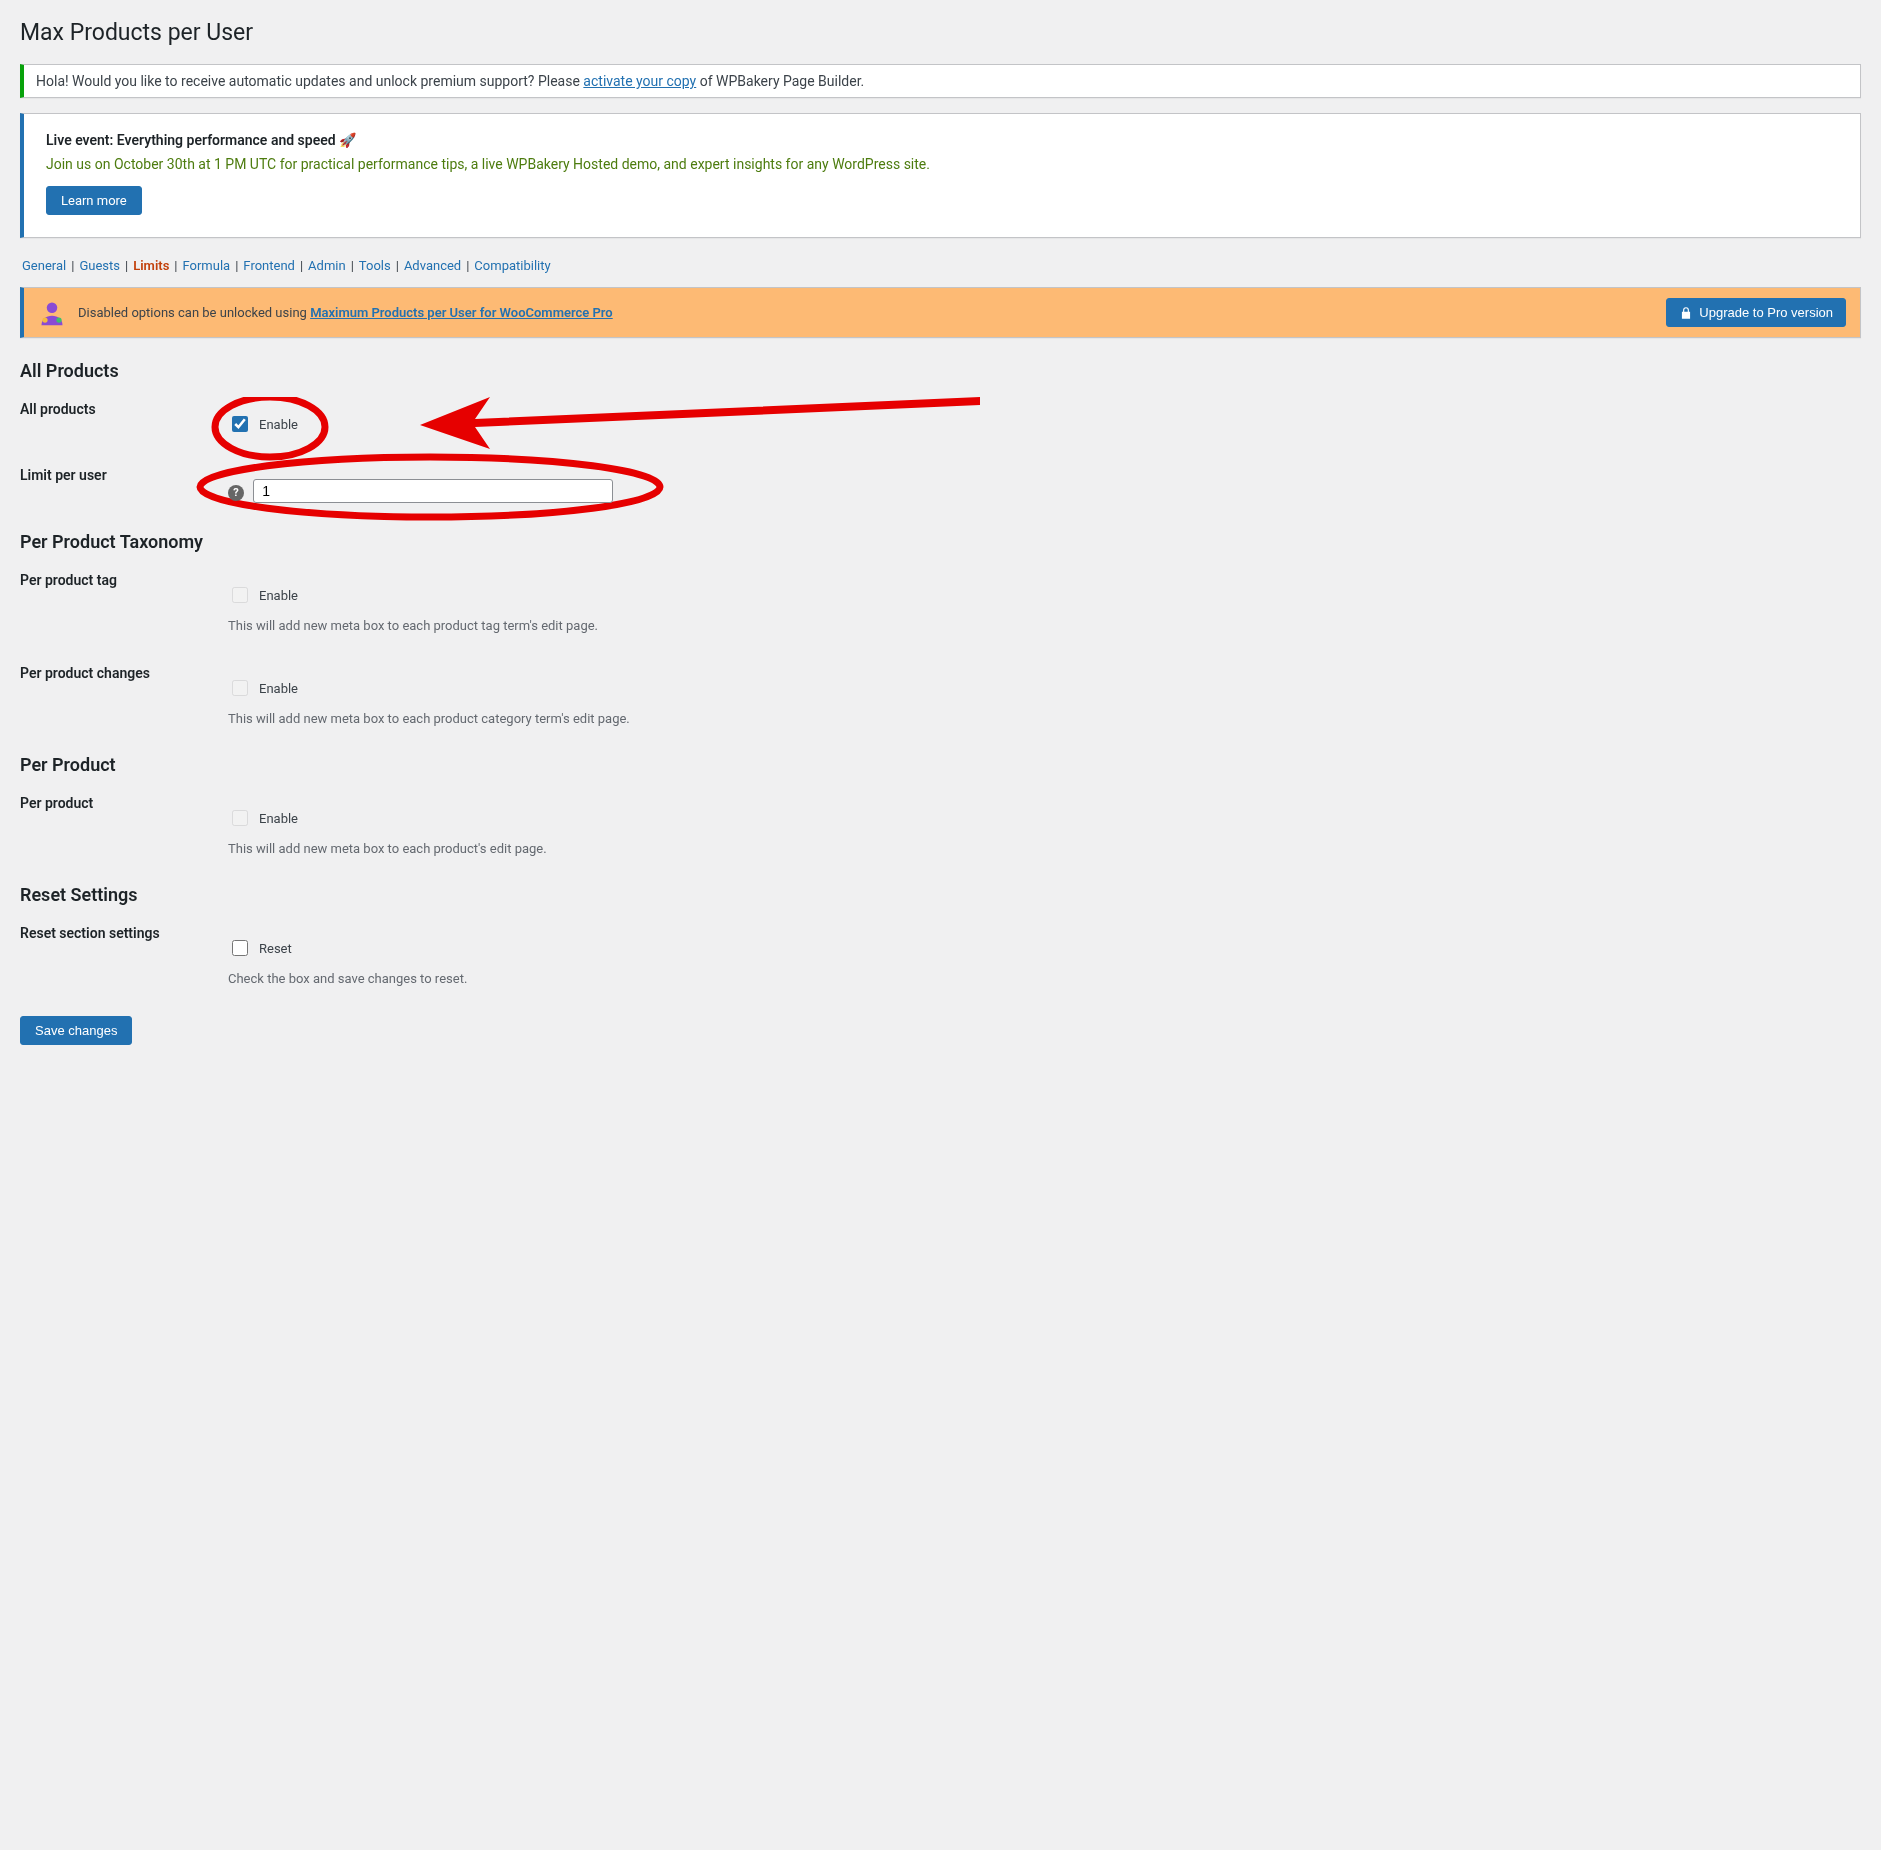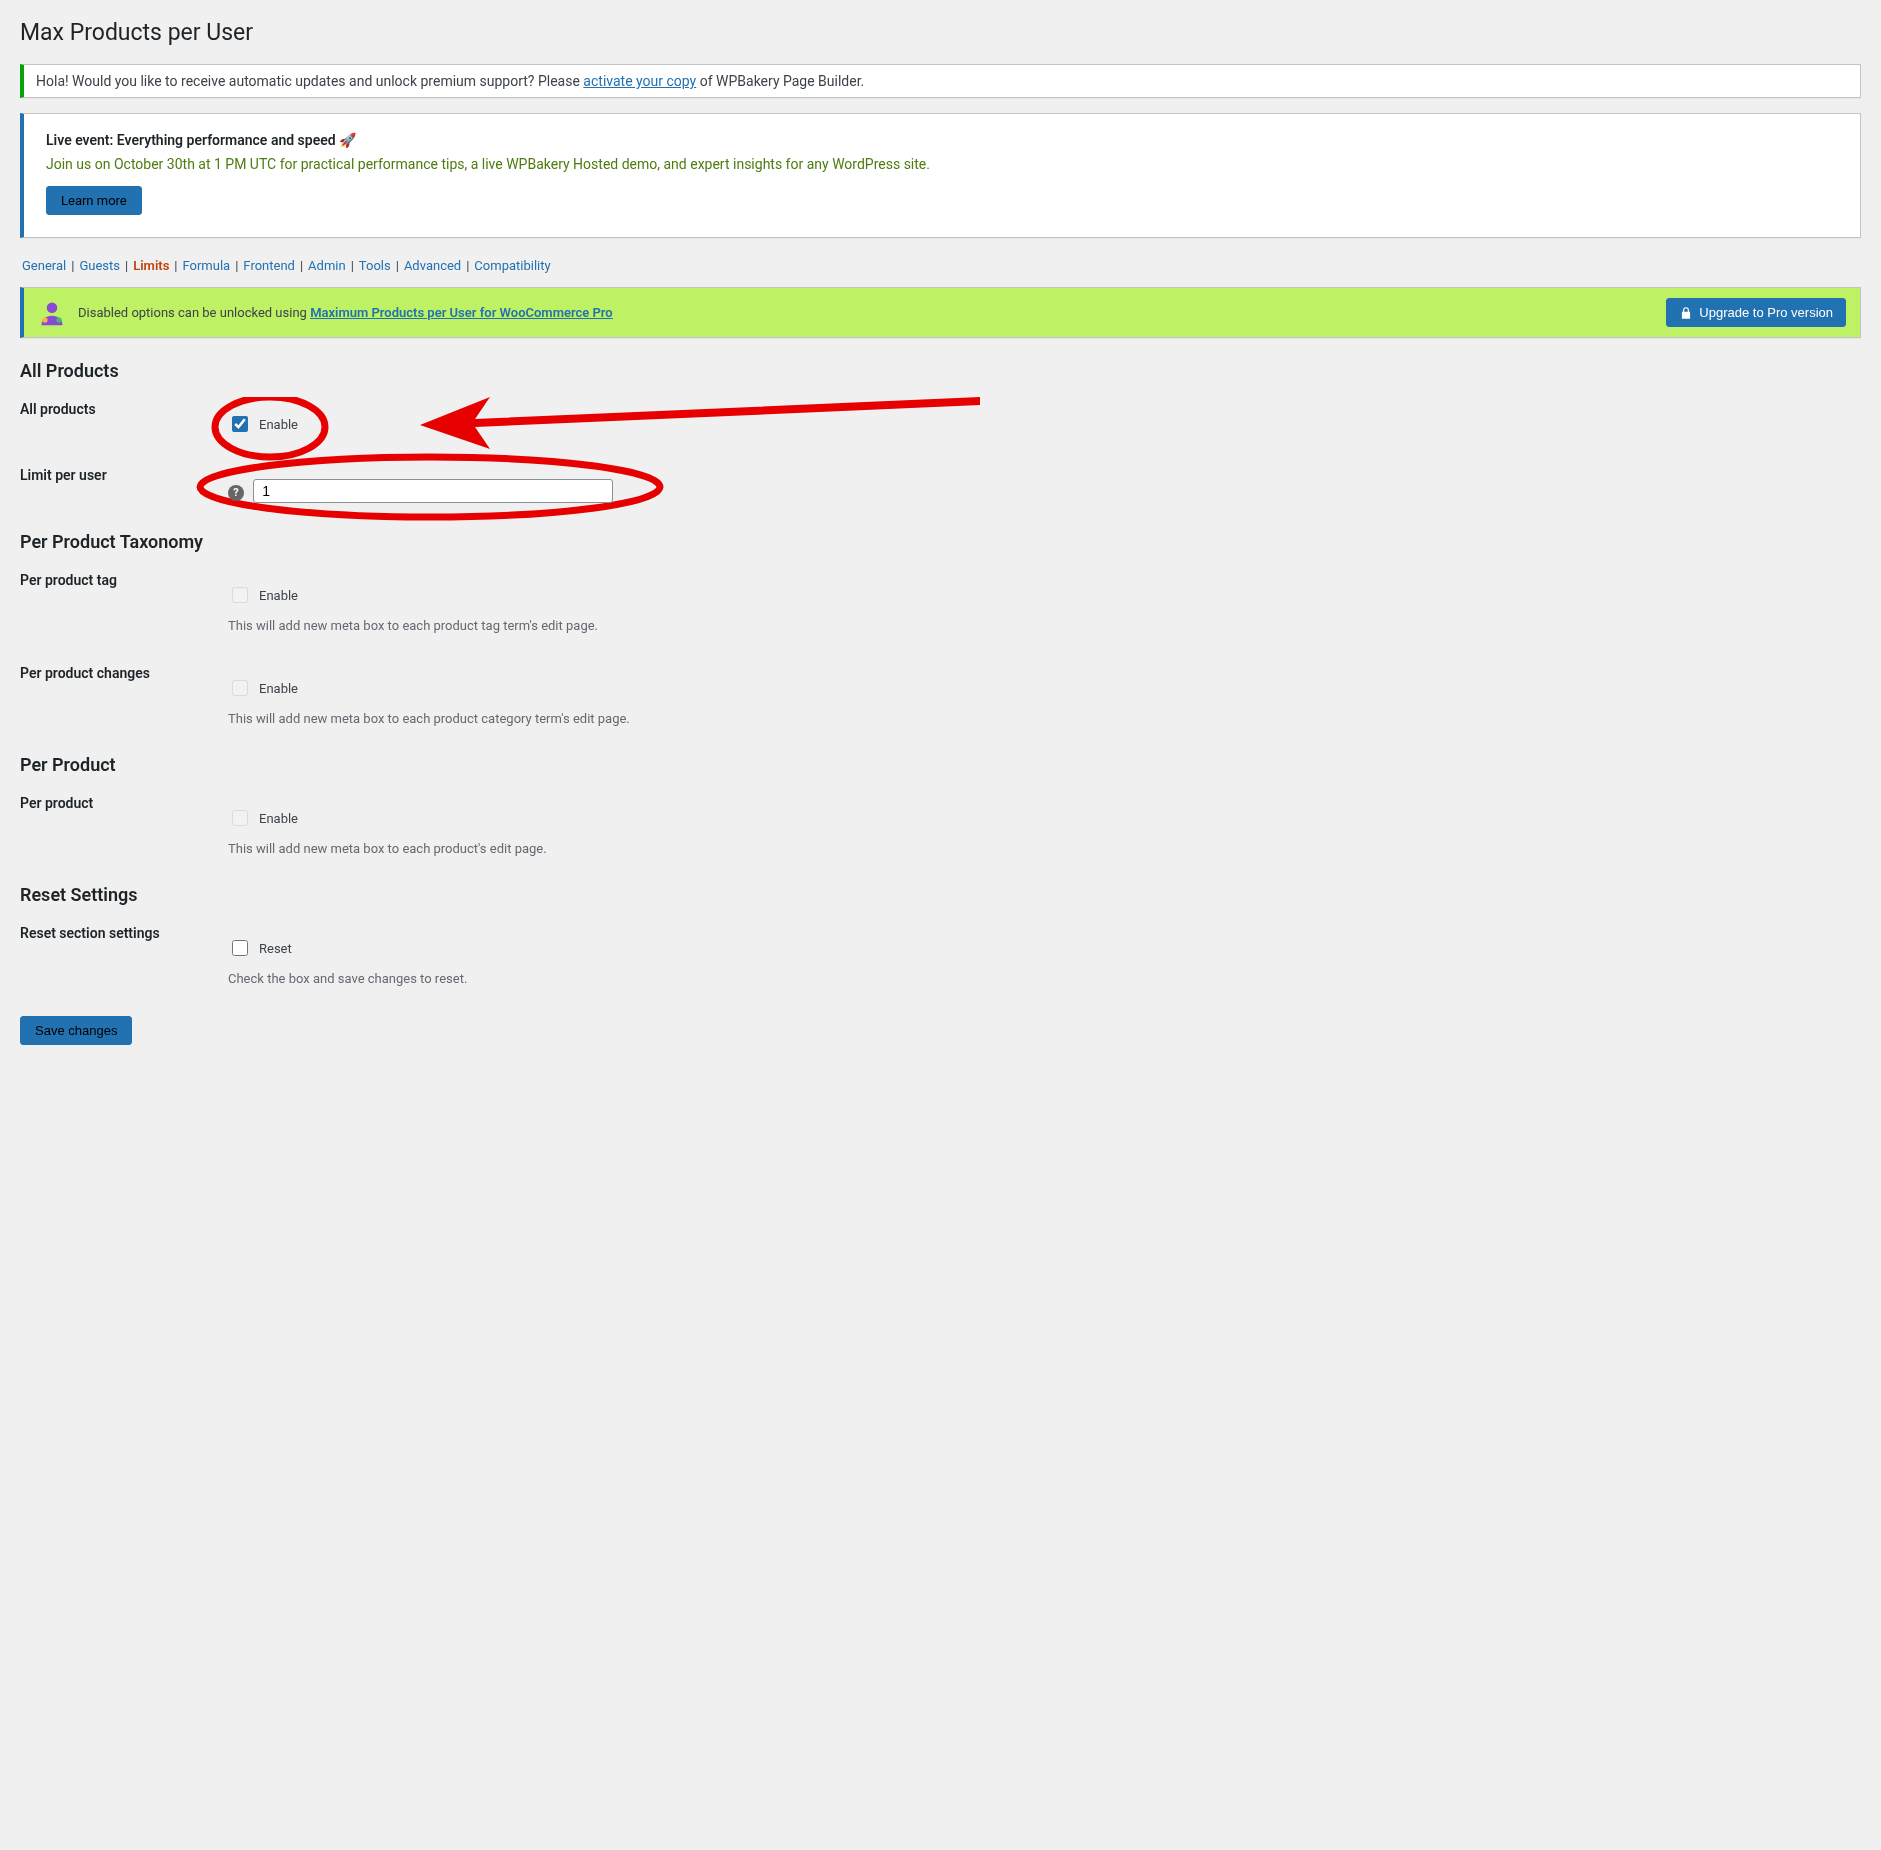--- a/index.html
+++ b/index.html
@@ -32,38 +32,38 @@
     border-left: 4px solid #2271b1;
     margin: 5px 0 20px 0; padding: 18px 22px 22px 22px;
     box-shadow: 0 1px 1px rgba(0,0,0,.04);
   }
   .event-box h2 {
     font-size: 14px; font-weight: 600; color: #1d2327;
     margin: 0 0 8px 0;
   }
   .event-box p { margin: 0 0 14px 0; font-size: 14px; color: #4d7c0f; }
   .btn-primary {
-    display: inline-block; background: #2271b1; color: #000000;
+    display: inline-block; background: #2271b1; color: #ffffff;
     border: 1px solid #2271b1; border-radius: 3px;
     padding: 6px 14px; font-size: 13px; cursor: pointer;
     text-decoration: none;
   }
 
   
   .subnav { margin: 4px 0 14px 0; }
   .subnav .navlink {
     color: #2271b1; text-decoration: none; font-size: 13px;
     padding: 0 2px; cursor: pointer;
   }
   .subnav .navlink.active { color: #c2410c; font-weight: 600; }
   .subnav .sep { color: #3c434a; padding: 0 3px; }
 
   
   .pro-bar {
-    background: #bef264; border: 1px solid #c3c4c7;
+    background: #fdba74; border: 1px solid #c3c4c7;
     border-left: 4px solid #2271b1;
     padding: 10px 14px; margin: 0 0 18px 0;
     display: flex; align-items: center; gap: 12px;
     box-shadow: 0 1px 1px rgba(0,0,0,.04);
   }
   .pro-bar .icon {
     width: 28px; height: 28px; flex: 0 0 28px;
   }
   .pro-bar .txt { flex: 1 1 auto; font-size: 13px; color: #3c434a; }
   .pro-bar a.plink { color: #2271b1; text-decoration: underline; font-weight: 600; }

